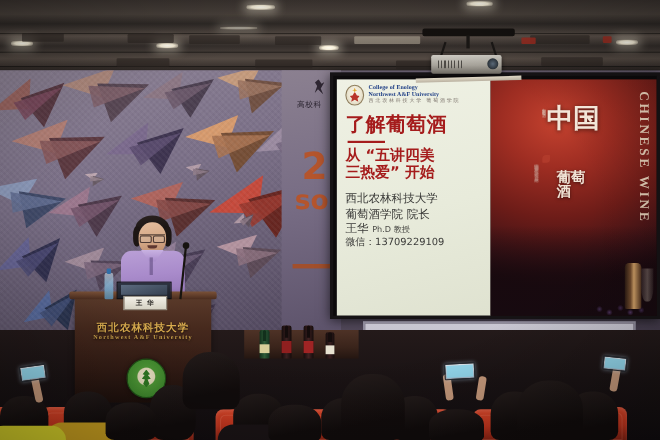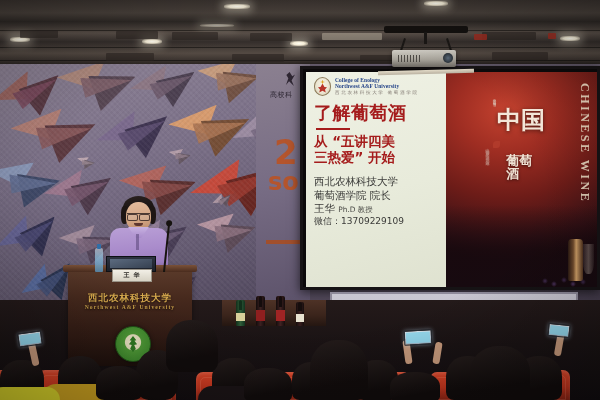--- a/index.html
+++ b/index.html
@@ -73,21 +73,21 @@
   .sl-body{margin-top:9px;color:#3a3a38;font-size:10.5px;line-height:1.30;
     font-family:"DejaVu Sans","Liberation Sans",sans-serif;white-space:nowrap;}
   .sl-body .sm{font-size:7.4px;color:#4a4a46;}
   
   #sl-right{width:52%;height:100%;position:relative;overflow:hidden;
     background:
       radial-gradient(ellipse 120% 70% at 40% 18%,#c4422f 0%,#9e2d22 28%,#6d1c18 58%,#3a1216 86%,#200b10 100%);}
   #sl-right:after{content:"";position:absolute;left:0;bottom:0;width:100%;height:38%;
     background:linear-gradient(180deg,rgba(20,8,12,0) 0%,rgba(22,9,14,.78) 55%,#170a10 100%);}
   .poster-cn-big{position:absolute;left:34%;top:9%;color:#f3e6d8;font-size:24px;font-weight:bold;
-    font-family:"Liberation Serif","DejaVu Serif",serif;text-shadow:0 1px 4px rgba(0,0,0,.6);z-index:3;margin-top:13px;}
+    font-family:"Liberation Serif","DejaVu Serif",serif;text-shadow:0 1px 4px rgba(0,0,0,.6);z-index:3;}
   .poster-cn-sub{position:absolute;left:40%;top:38%;color:#f0e2d4;font-size:13px;font-weight:bold;
     line-height:1.05;font-family:"Liberation Serif","DejaVu Serif",serif;z-index:3;
     text-shadow:0 1px 3px rgba(0,0,0,.55);}
   .poster-tiny{position:absolute;left:31%;top:11%;color:#dcc9bb;font-size:3.6px;letter-spacing:1px;
     writing-mode:vertical-rl;z-index:3;opacity:.85;}
   .poster-col{position:absolute;left:25%;top:34%;color:#c8a79c;font-size:4px;letter-spacing:.6px;
     writing-mode:vertical-rl;line-height:1.9;z-index:3;opacity:.7;height:44%;}
   .poster-en{position:absolute;right:3%;top:5%;color:#d8c9b3;font-size:12px;font-weight:bold;
     letter-spacing:2.5px;writing-mode:vertical-rl;z-index:3;opacity:.92;
     font-family:"Liberation Serif",serif;}

